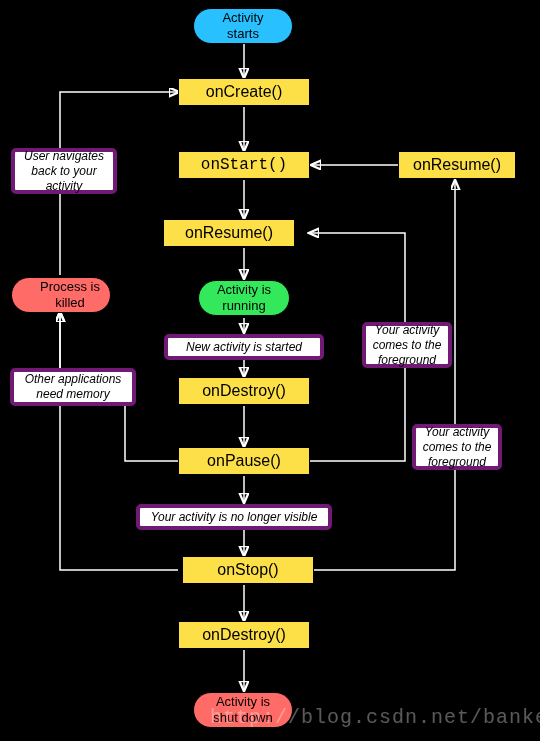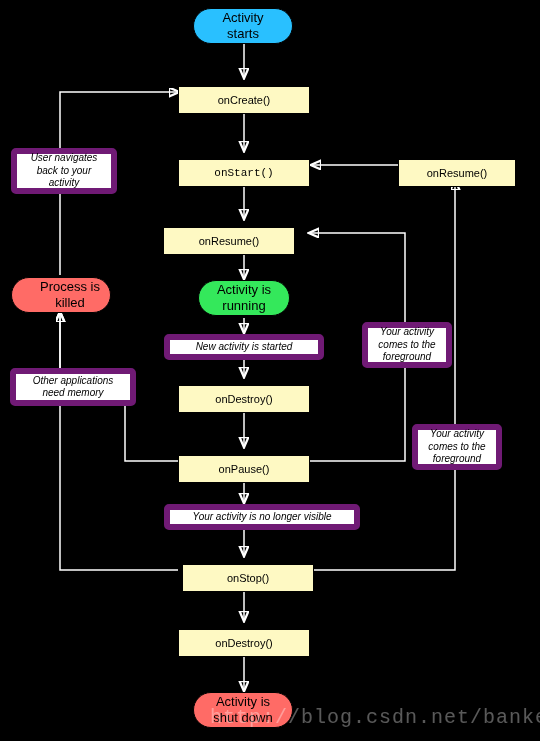--- a/index.html
+++ b/index.html
@@ -20,37 +20,36 @@
     font-size: 13px;
     line-height: 1.2;
     display: flex;
     align-items: center;
     justify-content: center;
     padding: 4px 10px;
     box-sizing: border-box;
   }
   .rect {
     position: absolute;
-    background: #fef9c3;
+    background: #fde047;
     border: 1px solid #000;
     text-align: center;
-    font-size: 11px;
+    font-size: 16px;
     display: flex;
     align-items: center;
     justify-content: center;
     box-sizing: border-box;
-    margin-top: 8px;
   }
   .note {
     position: absolute;
     background: #fff;
-    border: 6px solid #701a75;
+    border: 4px solid #701a75;
     border-radius: 5px;
     font-style: italic;
-    font-size: 10px;
+    font-size: 12px;
     text-align: center;
     display: flex;
     align-items: center;
     justify-content: center;
     padding: 4px 8px;
     box-sizing: border-box;
     line-height: 1.25;
   }
   .watermark {
     position: absolute;
@@ -166,21 +165,21 @@
 <div class="note" style="left:412px; top:424px; width:90px; height:46px; white-space:pre;">
   <span>Your activity
 comes to the
 foreground</span>
 </div>
 
 <div class="rect" style="left:178px; top:447px; width:132px; height:28px;">
   <span>onPause()</span>
 </div>
 
-<div class="note" style="left:164px; top:504px; width:196px; height:26px;">
+<div class="note" style="left:136px; top:504px; width:196px; height:26px;">
   <span>Your activity is no longer visible</span>
 </div>
 
 <div class="rect" style="left:182px; top:556px; width:132px; height:28px;">
   <span>onStop()</span>
 </div>
 
 <div class="rect" style="left:178px; top:621px; width:132px; height:28px;">
   <span>onDestroy()</span>
 </div>

